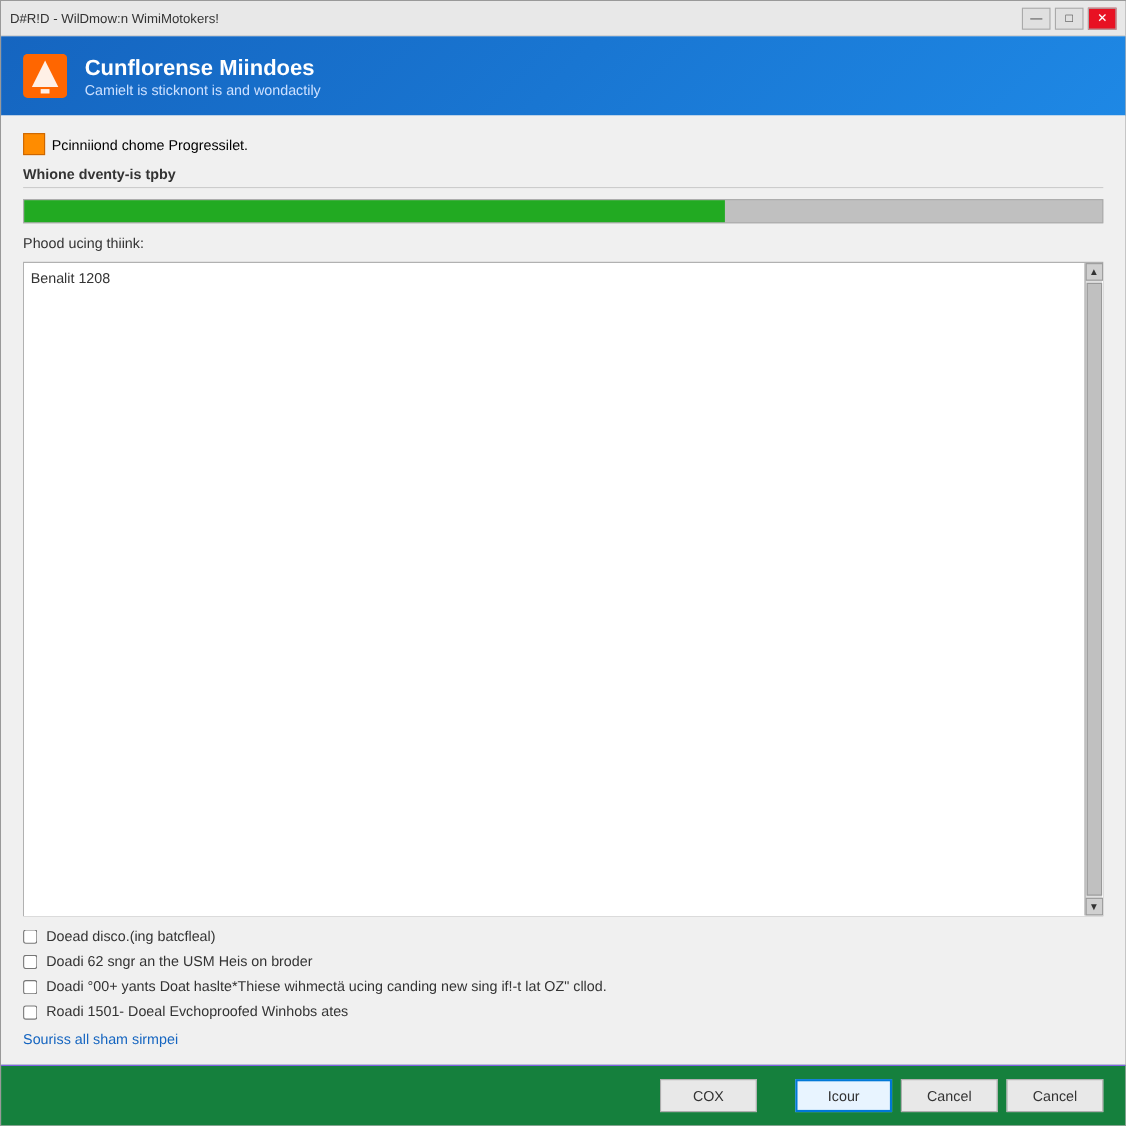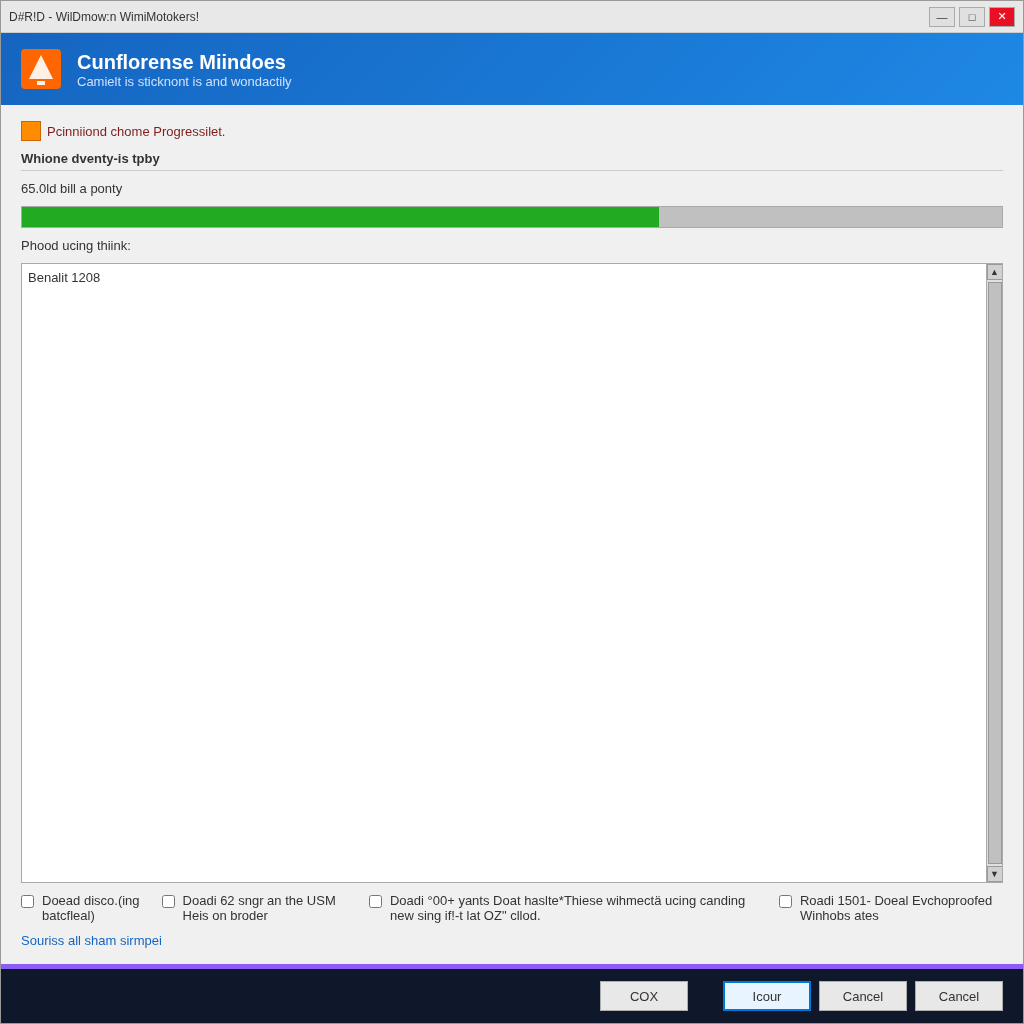--- a/index.html
+++ b/index.html
@@ -80,21 +80,21 @@
       flex: 1;
       padding: 16px 20px;
       background: #f0f0f0;
       display: flex;
       flex-direction: column;
       gap: 10px;
       overflow-y: auto;
     }
     .section-label {
       font-size: 13px;
-      color: #7f1d1d;
+      color: #000000;
       font-weight: normal;
       display: flex;
       align-items: center;
       gap: 6px;
     }
     .section-label .icon-img {
       width: 20px;
       height: 20px;
       background: #ff8c00;
       border: 1px solid #cc6600;
@@ -173,43 +173,43 @@
     }
     .scroll-thumb {
       flex: 1;
       width: 14px;
       background: #c0c0c0;
       border: 1px solid #999;
       margin: 2px 1px;
     }
     .checkboxes {
       display: flex;
-      flex-direction: row;
+      flex-direction: column;
       gap: 8px;
     }
     .checkbox-item {
       display: flex;
       align-items: flex-start;
       gap: 8px;
       font-size: 13px;
       color: #333;
     }
     .checkbox-item input[type="checkbox"] {
       margin-top: 2px;
       flex-shrink: 0;
     }
     .link {
       color: #1565c0;
       text-decoration: none;
       font-size: 13px;
       cursor: pointer;
     }
     .footer {
-      background: #0f172a;
-      border-top: 5px solid #8b5cf6;
+      background: #15803d;
+      border-top: 1px solid #8b5cf6;
       padding: 12px 20px;
       display: flex;
       justify-content: flex-end;
       gap: 8px;
       flex-shrink: 0;
     }
     .btn {
       min-width: 88px;
       height: 30px;
       padding: 0 16px;
@@ -254,21 +254,20 @@
   <div class="content">
 
     <div class="section-label">
       <span class="icon-img"></span>
       <span>Pcinniiond chome Progressilet.</span>
     </div>
 
     <div class="subtitle">Whione dventy-is tpby</div>
 
 
-    <div class="progress-label">65.0ld bill a ponty</div>
 
     <div class="progress-bar-container">
       <div class="progress-bar-fill" style="width: 65%"></div>
     </div>
 
     <div class="log-label">Phood ucing thiink:</div>
 
     <div class="log-box" style="position:relative; padding-right: 20px;">
       <span>Benalit 1208</span>
       <div class="log-scrollbar">

